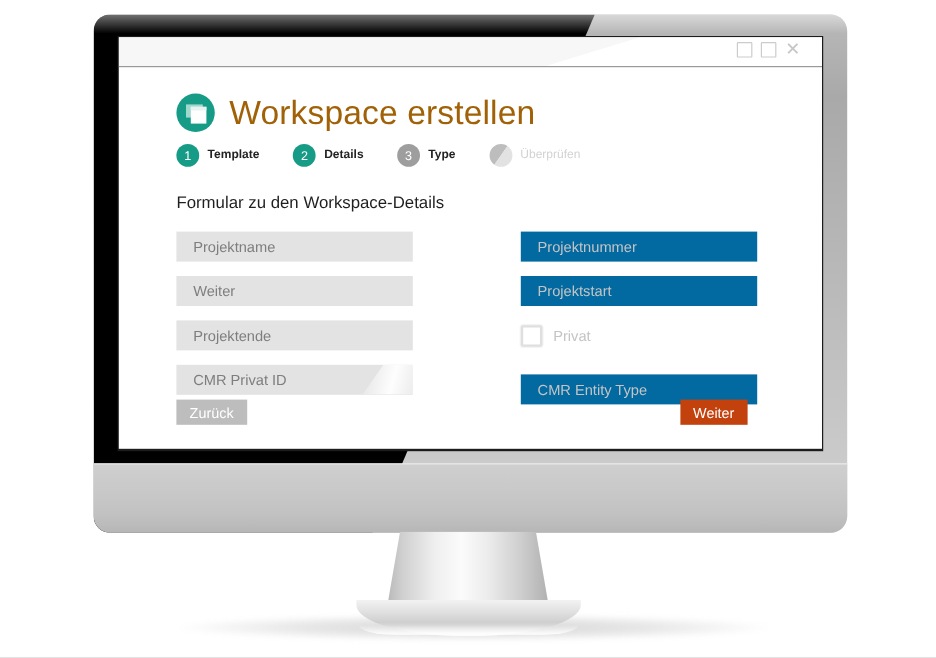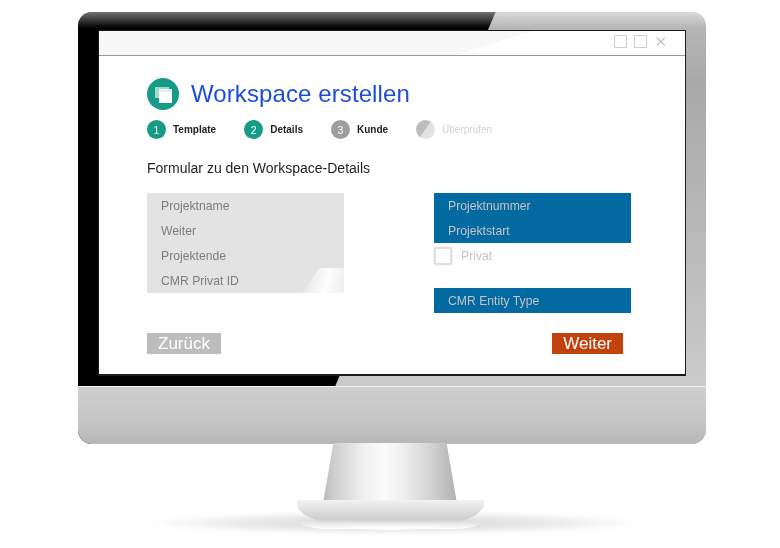--- a/index.html
+++ b/index.html
@@ -158,22 +158,22 @@
     background: #9fd8cd;
   }
   .app-logo .lg-front {
     position: absolute;
     left: 12px; top: 11px;
     width: 13px; height: 11px;
     background: #ffffff;
     border-top: 3px solid #e7f3f0;
   }
   .dlg-title {
-    font-size: 24px;
-    color: #1d4ed8;
+    font-size: 28px;
+    color: #a16207;
     letter-spacing: 0.1px;
     white-space: nowrap;
     text-align: right;
   }
 
   
   .stepper {
     position: absolute;
     left: 48px;
     top: 64px;
@@ -231,20 +231,21 @@
     position: absolute;
     top: 0;
     width: 197px;
   }
   .form-col.left  { left: 0; }
   .form-col.right { left: 287px; }
 
   .field {
     position: relative;
     height: 25px;
+    margin-bottom: 12px;
     background: #e3e3e3;
     display: flex;
     align-items: center;
     padding: 0 0 0 14px;
     box-sizing: border-box;
     overflow: hidden;
   }
   .field .ph {
     font-size: 12.2px;
     color: #7e7e7e;
@@ -296,21 +297,21 @@
     height: 22px;
   }
   .btn {
     position: absolute;
     top: 0;
     height: 21px;
     display: flex;
     align-items: center;
     justify-content: center;
     padding: 0 11px;
-    font-size: 17px;
+    font-size: 12px;
     box-sizing: border-box;
     white-space: nowrap;
   }
   .btn-back {
     left: 0;
     background: #bdbdbd;
     color: #ffffff;
   }
   .btn-next {
     right: 16px;
@@ -406,21 +407,21 @@
             <div class="step-label">Template</div>
           </div>
 
           <div class="step">
             <div class="step-bubble active">2</div>
             <div class="step-label">Details</div>
           </div>
 
           <div class="step">
             <div class="step-bubble idle">3</div>
-            <div class="step-label">Kunde</div>
+            <div class="step-label">Type</div>
           </div>
 
           <div class="step">
             <div class="step-bubble ghost"></div>
             <div class="step-label muted">Überprüfen</div>
           </div>
 
         </div>
 
         <div class="form-heading">Formular zu den Workspace-Details</div>

